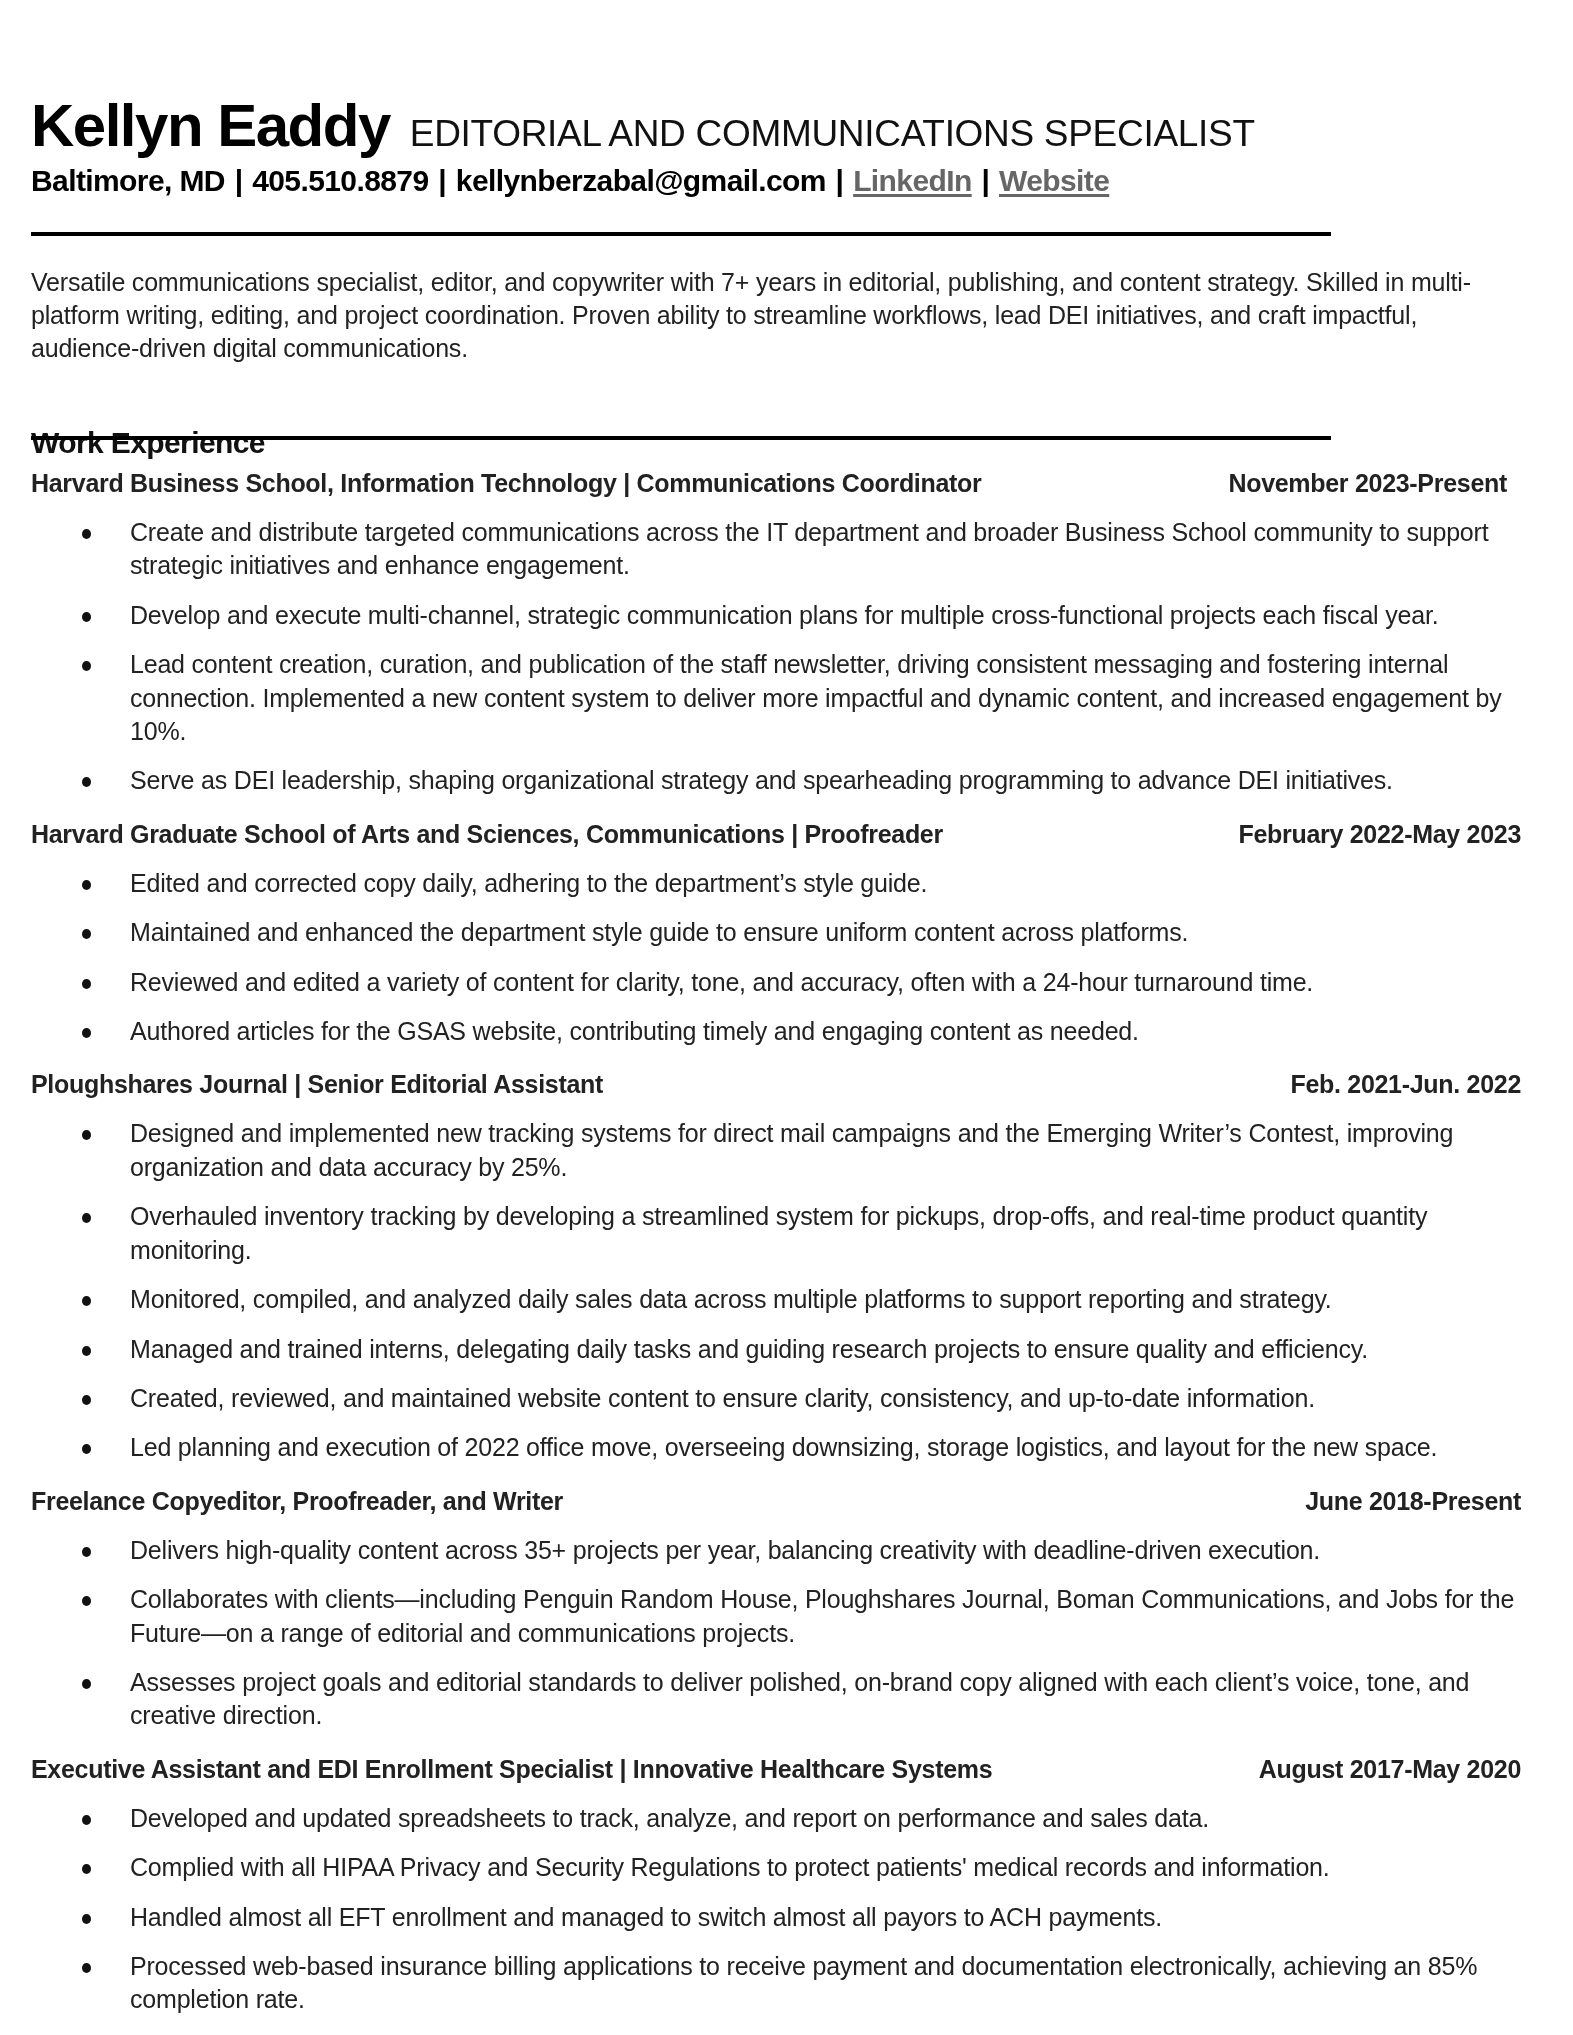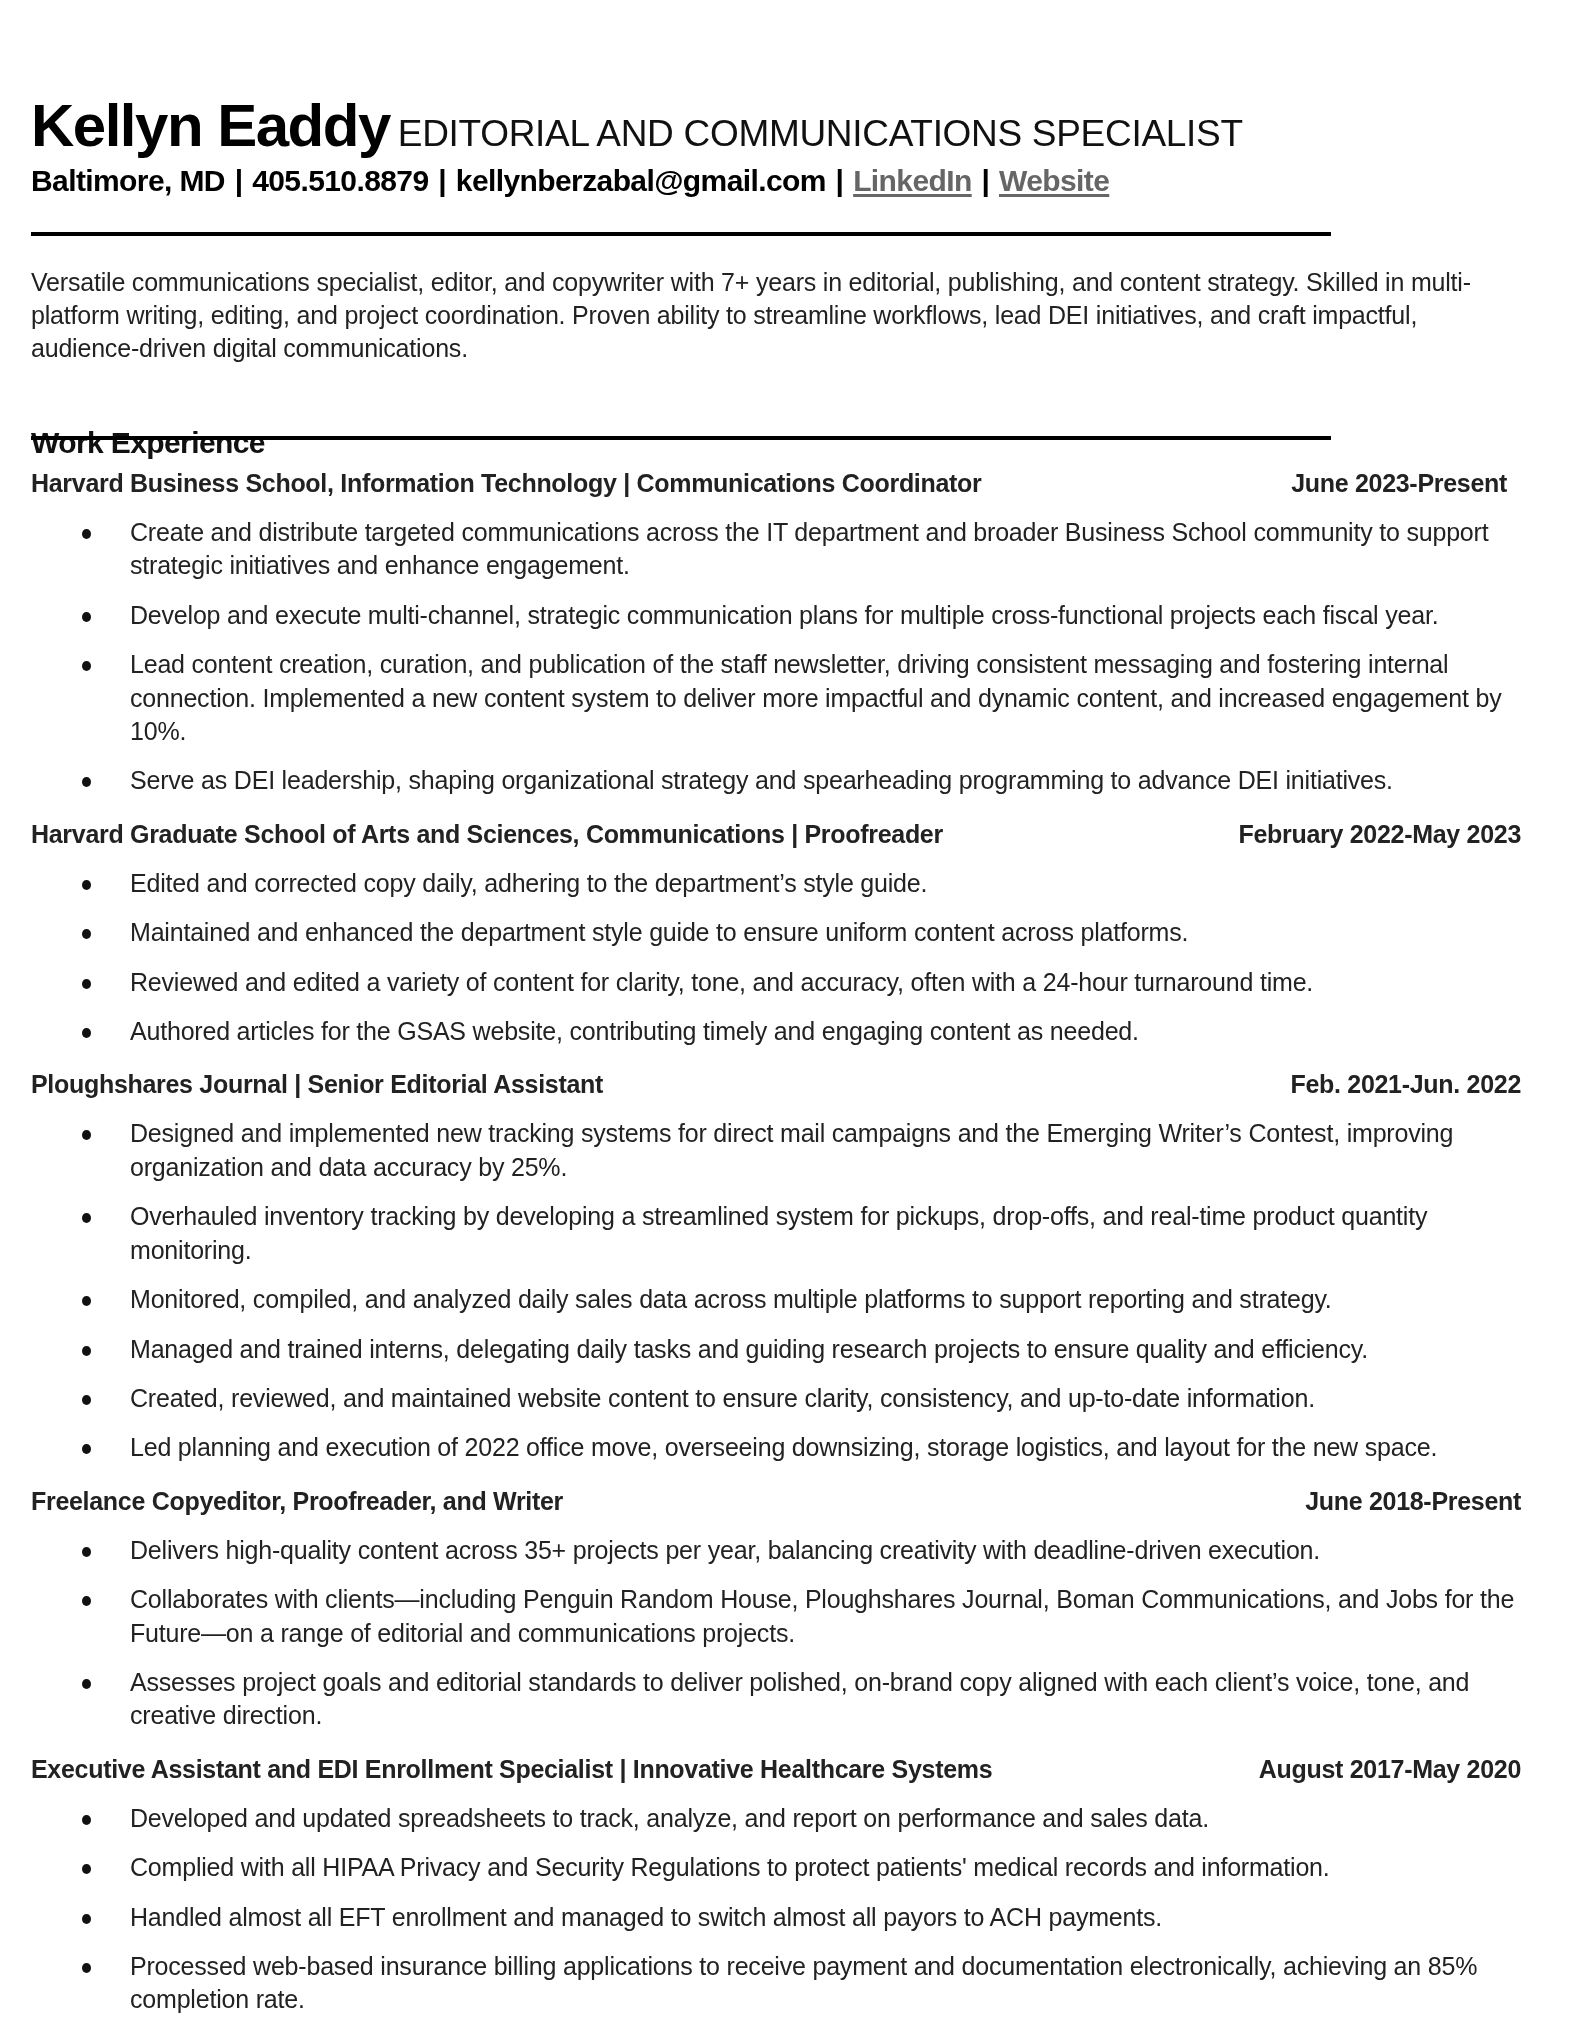--- a/index.html
+++ b/index.html
@@ -3,21 +3,21 @@
 <meta charset="utf-8">
 <style>
   html, body { margin: 0; padding: 0; background: #ffffff; }
   body { width: 1573px; height: 2035px; position: relative; overflow: hidden;
          font-family: "Liberation Sans", sans-serif; color: #1a1a1a; }
   .page { position: absolute; left: 0; top: 0; width: 1573px; height: 2035px; }
 
   .header { position: absolute; left: 31px; top: 96px; width: 1500px; }
   .name-line { white-space: nowrap; line-height: 1; height: 64px; }
   .name { font-size: 60px; font-weight: bold; letter-spacing: -1.5px; color: #000; }
-  .job-title { font-size: 37px; font-weight: normal; color: #111; margin-left: 8px; letter-spacing: -0.3px; }
+  .job-title { font-size: 37px; font-weight: normal; color: #111; margin-left: 20px; letter-spacing: -0.3px; }
   .contact { margin-top: 4px; font-size: 30px; font-weight: bold; letter-spacing: -0.6px; color: #000; white-space: nowrap; }
   .contact .sep { margin: 0 2px; }
   .contact .link { color: #666666; text-decoration: underline; text-decoration-thickness: 3px; text-underline-offset: 3px; }
 
   .rule { position: absolute; left: 31px; width: 1300px; height: 4px; background: #000; }
   .rule.top { top: 232px; }
   .rule.section { top: 436px; height: 4px; }
 
   .summary { position: absolute; left: 31px; top: 266px; width: 1500px;
              font-size: 25px; line-height: 33px; color: #222; letter-spacing: -0.2px; }
@@ -57,21 +57,21 @@
 
   <div class="rule top"></div>
 
   <div class="summary">Versatile communications specialist, editor, and copywriter with 7+ years in editorial, publishing, and content strategy. Skilled in multi-platform writing, editing, and project coordination. Proven ability to streamline workflows, lead DEI initiatives, and craft impactful, audience-driven digital communications.</div>
 
   <div class="section-title">Work Experience</div>
   <div class="rule section"></div>
 
   <div class="jobs" id="jobs">
       <div class="job first">
-        <div class="job-header"><span>Harvard Business School, Information Technology | Communications Coordinator</span><span class="job-date">June 2023-Present</span></div>
+        <div class="job-header"><span>Harvard Business School, Information Technology | Communications Coordinator</span><span class="job-date">November 2023-Present</span></div>
         <ul class="bullets">
           <li><span class="dot"></span><span>Create and distribute targeted communications across the IT department and broader Business School community to support strategic initiatives and enhance engagement.</span></li>
           <li><span class="dot"></span><span>Develop and execute multi-channel, strategic communication plans for multiple cross-functional projects each fiscal year.</span></li>
           <li><span class="dot"></span><span>Lead content creation, curation, and publication of the staff newsletter, driving consistent messaging and fostering internal connection. Implemented a new content system to deliver more impactful and dynamic content, and increased engagement by 10%.</span></li>
           <li><span class="dot"></span><span>Serve as DEI leadership, shaping organizational strategy and spearheading programming to advance DEI initiatives.</span></li>
         </ul>
       </div>
       <div class="job">
         <div class="job-header"><span>Harvard Graduate School of Arts and Sciences, Communications | Proofreader</span><span class="job-date">February 2022-May 2023</span></div>
         <ul class="bullets">

